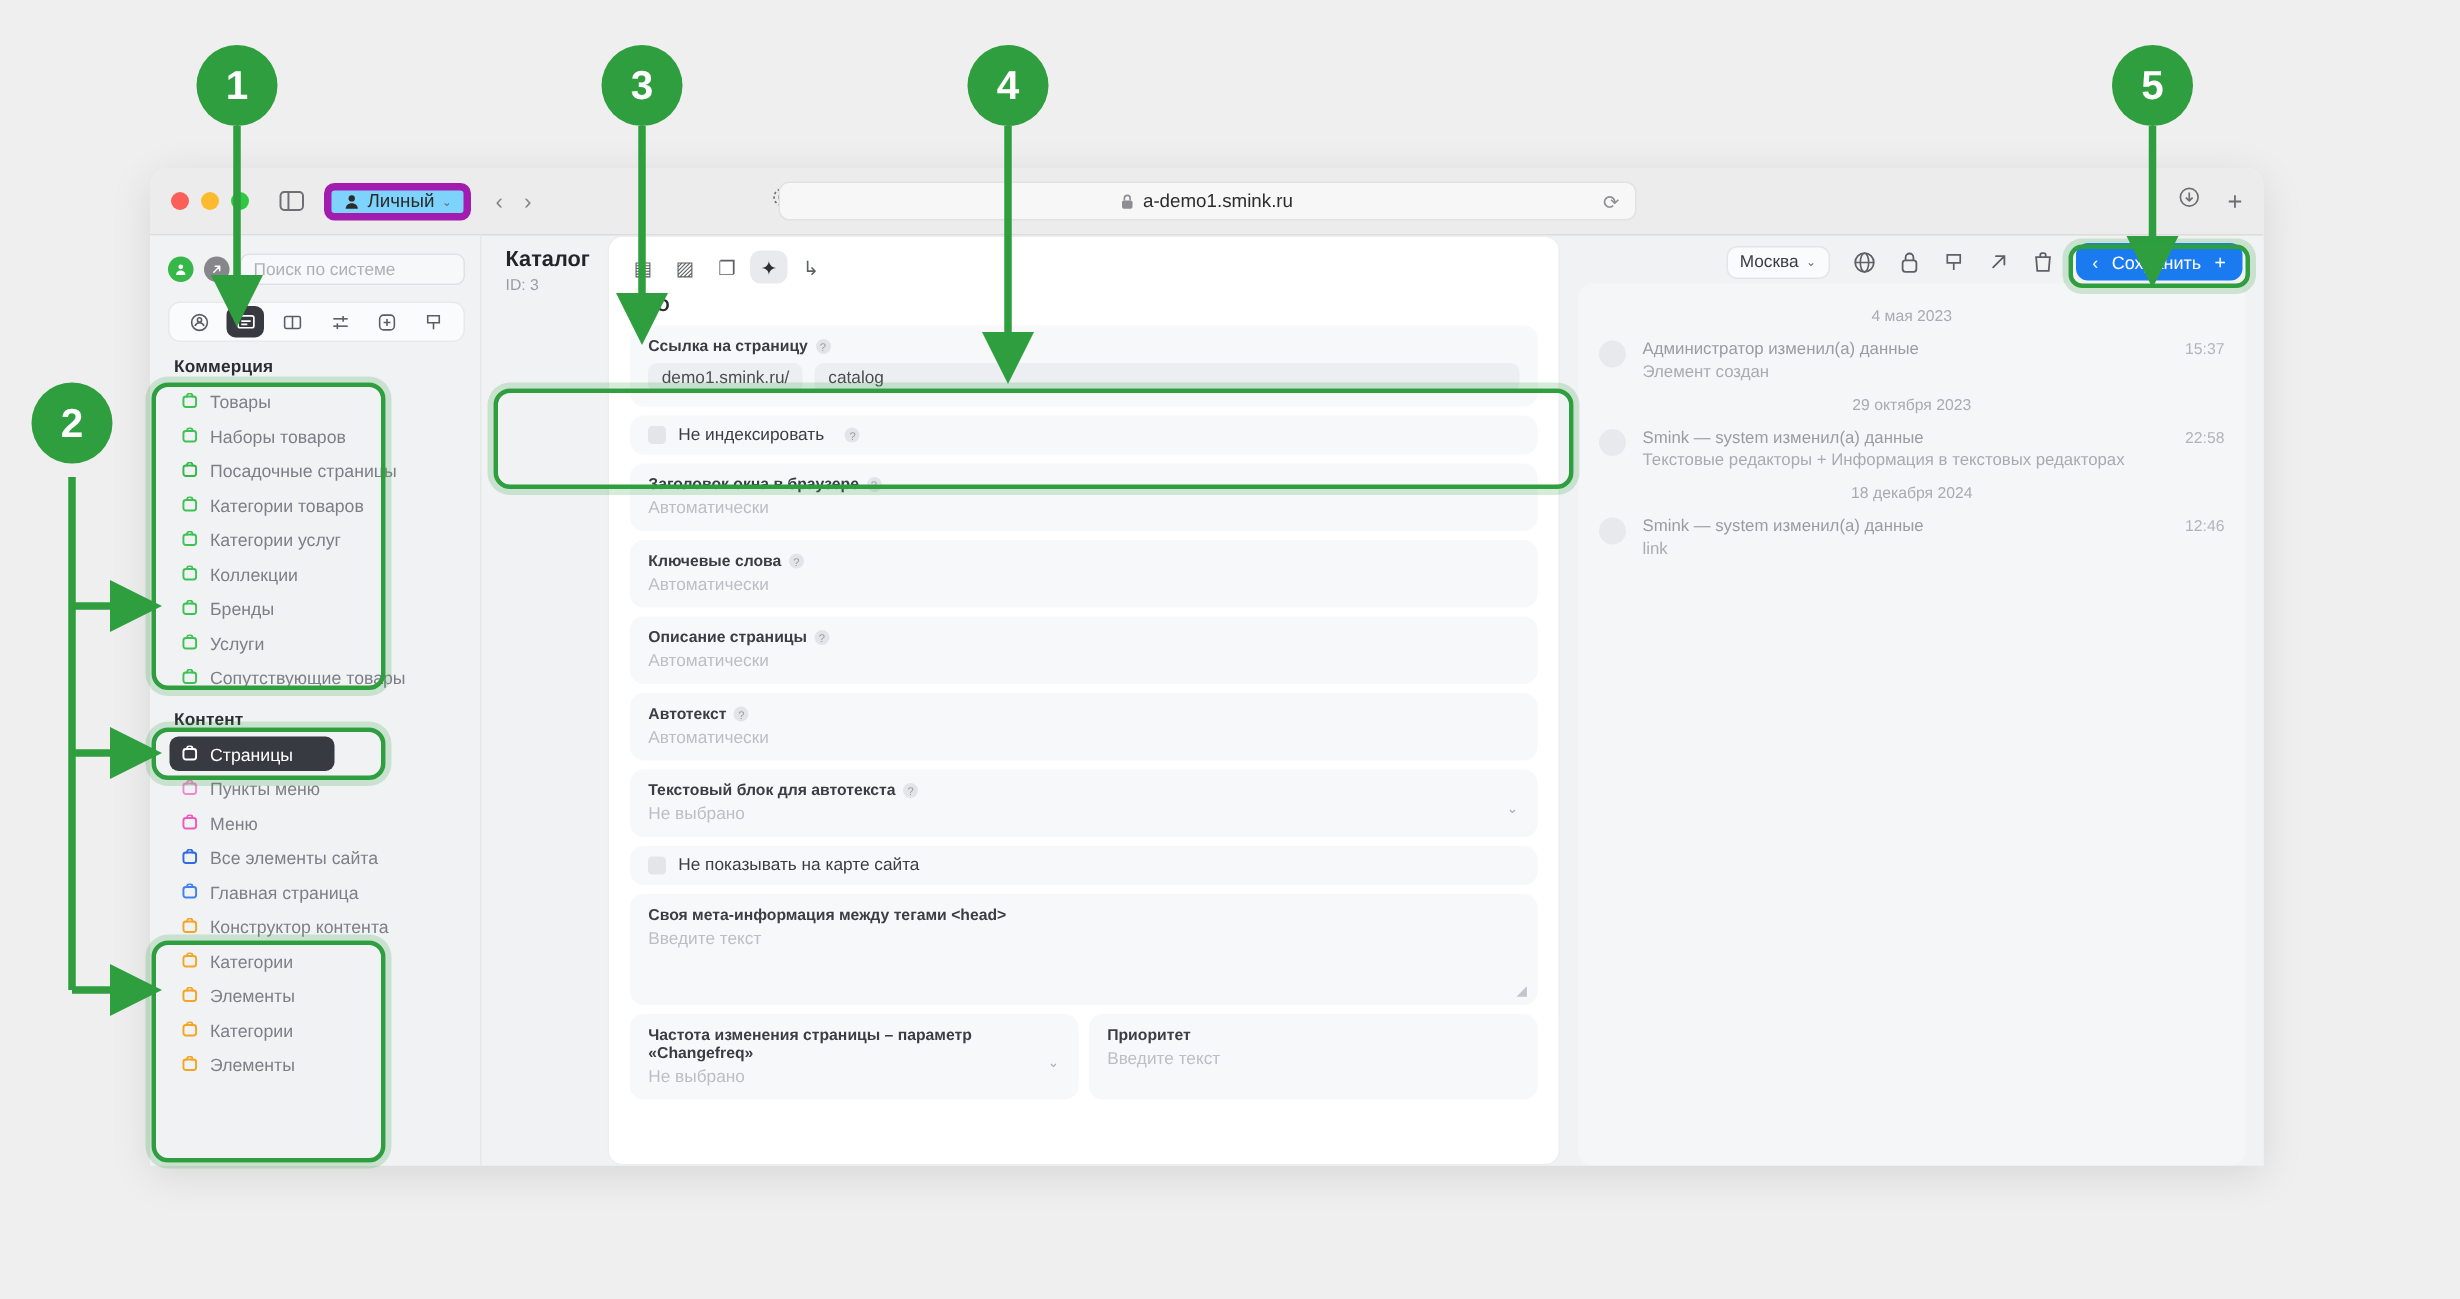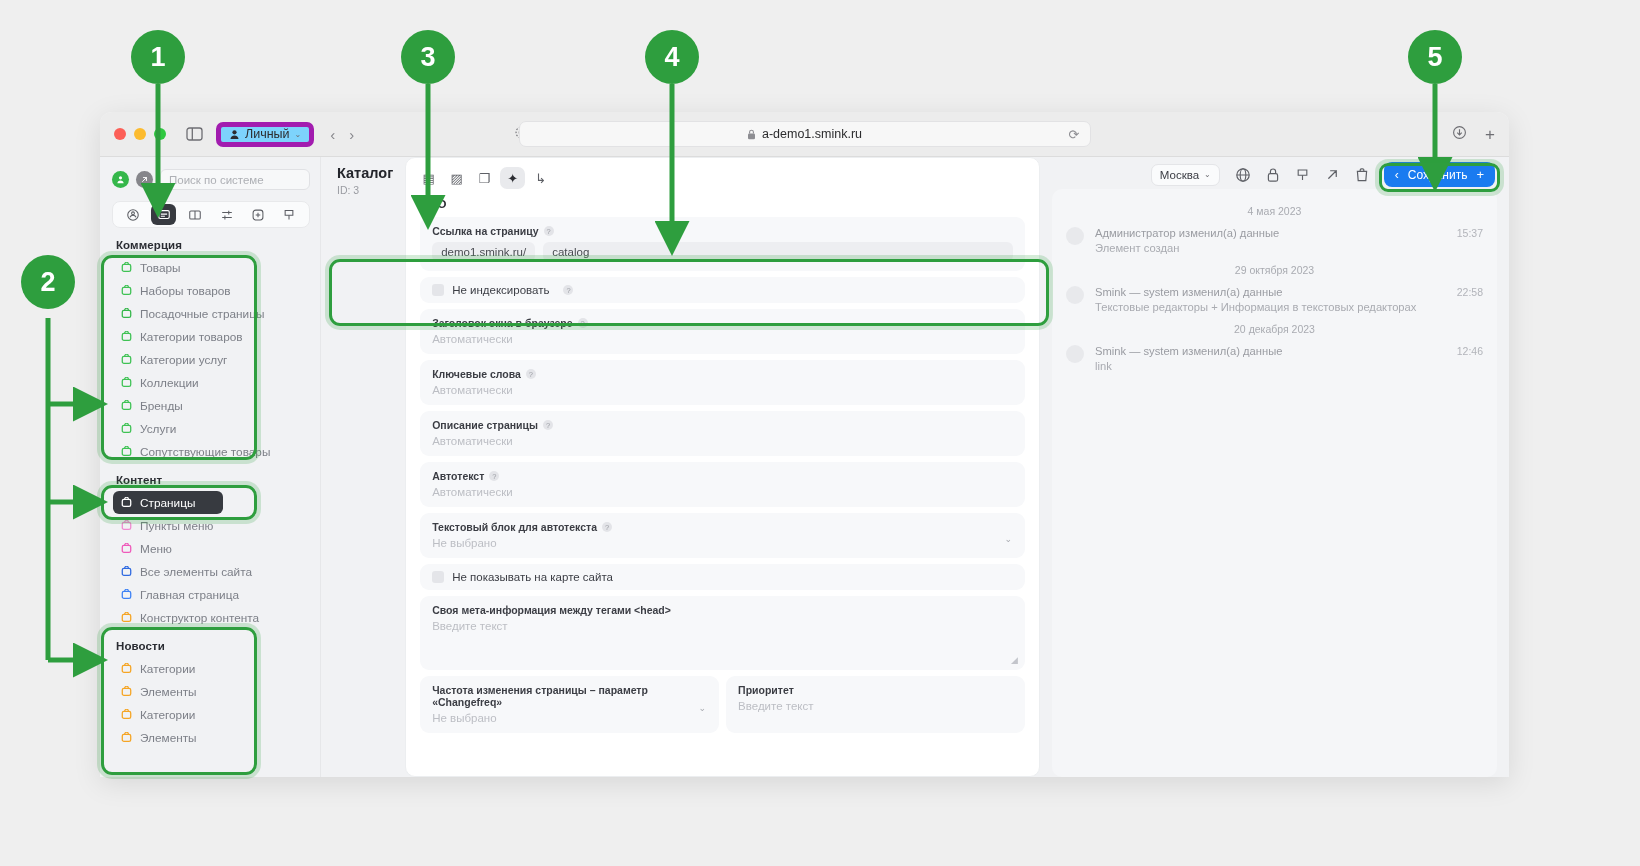--- a/index.html
+++ b/index.html
@@ -422,21 +422,20 @@
           </div>
           <div class="nav-item">
             <span class="ni">
               <svg width="11" height="11" viewBox="0 0 12 12">
                 <rect x="1.4" y="2.6" width="9.2" height="7.6" rx="1.8" fill="none" stroke="#f5a524" stroke-width="1.4"></rect>
                 <path d="M4 3.2V2.3a2 2 0 0 1 4 0v.9" fill="none" stroke="#f5a524" stroke-width="1.3"></path>
               </svg>
             </span>
             <span>Конструктор контента</span>
           </div>
-          <div class="sec-title">Новости</div>
           <div class="nav-item">
             <span class="ni">
               <svg width="11" height="11" viewBox="0 0 12 12">
                 <rect x="1.4" y="2.6" width="9.2" height="7.6" rx="1.8" fill="none" stroke="#f5a524" stroke-width="1.4"></rect>
                 <path d="M4 3.2V2.3a2 2 0 0 1 4 0v.9" fill="none" stroke="#f5a524" stroke-width="1.3"></path>
               </svg>
             </span>
             <span>Категории</span>
           </div>
           <div class="nav-item">
@@ -586,21 +585,21 @@
           </div>
           <div class="datehdr">29 октября 2023</div>
           <div class="logrow">
             <span class="logav"></span>
             <div class="logmain">
               <div class="logt">Smink — system изменил(а) данные</div>
               <div class="logd">Текстовые редакторы + Информация в текстовых редакторах</div>
             </div>
             <span class="logtime">22:58</span>
           </div>
-          <div class="datehdr">20 декабря 2023</div>
+          <div class="datehdr">18 декабря 2024</div>
           <div class="logrow">
             <span class="logav"></span>
             <div class="logmain">
               <div class="logt">Smink — system изменил(а) данные</div>
               <div class="logd">link</div>
             </div>
             <span class="logtime">12:46</span>
           </div>
         </div>
     </div>

